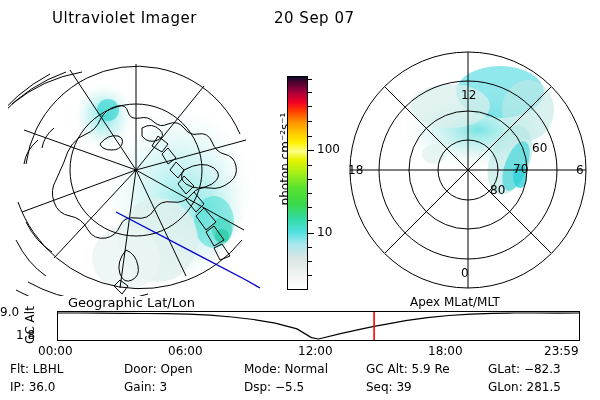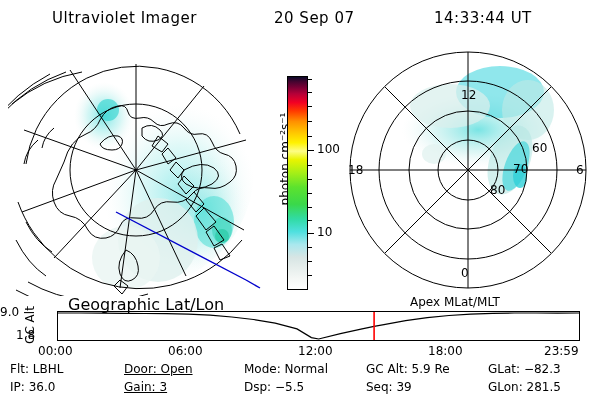--- a/index.html
+++ b/index.html
@@ -29,40 +29,39 @@
   .cb-tick{position:absolute;left:40px;width:6px;height:1px;background:#000;}
   .cb-mtick{position:absolute;left:40px;width:4px;height:1px;background:#000;}
   .cb-lab{position:absolute;left:49px;font-size:12px;white-space:nowrap;}
   
   #mlt-panel{left:344px;top:44px;width:250px;height:252px;}
   .mlt-lab{position:absolute;font-size:12px;white-space:nowrap;}
   .lat-lab{position:absolute;font-size:12px;white-space:nowrap;}
   
   #strip{left:0;top:296px;width:600px;height:60px;}
   #strip-box{position:absolute;left:57px;top:15px;width:523px;height:30px;border:1px solid #000;box-sizing:border-box;}
-  #strip-title-left{position:absolute;left:68px;top:-1px;font-size:16px;}
+  #strip-title-left{position:absolute;left:68px;top:-1px;font-size:13px;}
   #strip-title-right{position:absolute;left:410px;top:-1px;font-size:12px;}
   #yl-wrap{position:absolute;left:22px;top:10px;width:16px;height:44px;}
   #yl-rot{position:absolute;left:-14px;top:12px;width:44px;
     transform:rotate(-90deg);transform-origin:50% 50%;font-size:12px;text-align:center;white-space:nowrap;}
   .ytick-lab{position:absolute;font-size:12px;right:0;white-space:nowrap;}
   .xtick-lab{position:absolute;top:48px;font-size:12px;white-space:nowrap;}
   
   #footer{left:0;top:360px;width:600px;height:40px;}
   .f-cell{position:absolute;font-size:12px;white-space:nowrap;}
   .r1{top:2px;} .r2{top:20px;}
-  .c1{left:10px;} .c2{left:124px;text-decoration:underline;} .c3{left:244px;} .c4{left:366px;} .c5{left:488px;}
+  .c1{left:10px;} .c2{left:124px;} .c3{left:244px;} .c4{left:366px;} .c5{left:488px;}
 </style>
 </head>
 <body>
 
 <div id="header" class="abs">
   <div class="ttl" id="h-title">Ultraviolet Imager</div>
   <div class="ttl" id="h-date">20 Sep 07</div>
-  <div class="ttl" id="h-time">14:33:44 UT</div>
 </div>
 
 <div id="geo-panel" class="abs">
   <svg width="256" height="252" viewBox="0 0 256 252">
     <defs>
       <clipPath id="diskClip">
           <circle cx="128" cy="126" r="118"></circle>
         </clipPath>
       <radialGradient id="glowA" cx="0.5" cy="0.5" r="0.5">
         <stop offset="0%" stop-color="#2fd8d8" stop-opacity="0.85"></stop>

